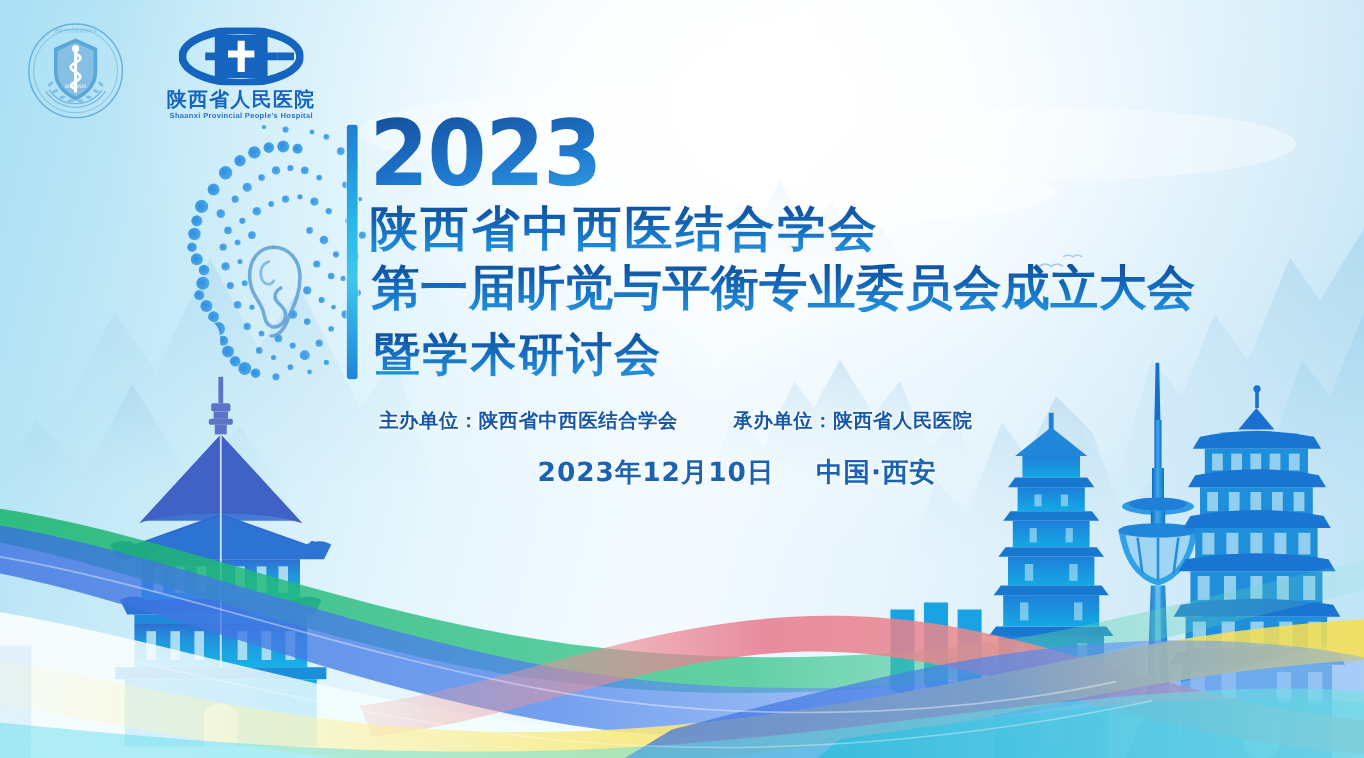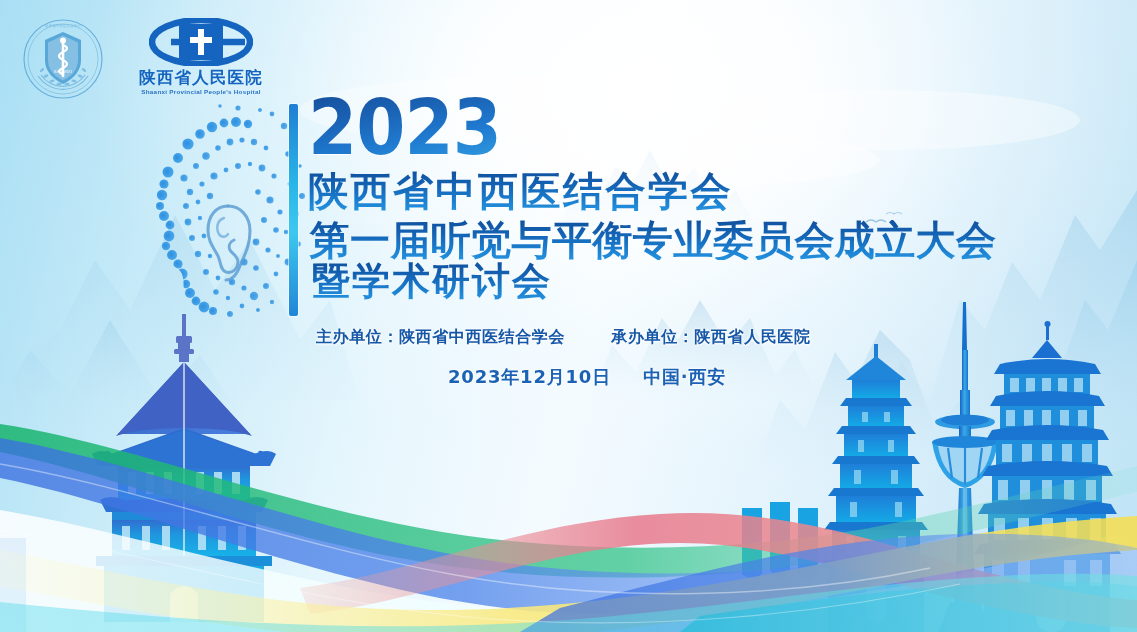--- a/index.html
+++ b/index.html
@@ -16,21 +16,21 @@
     background:
       radial-gradient(ellipse 760px 520px at 56% 14%, #ffffff 0%, rgba(255,255,255,0.85) 22%, rgba(244,251,255,0.35) 48%, rgba(230,246,254,0) 72%),
       linear-gradient(104deg, #a9dff4 0%, #c6eaf8 16%, #e6f6fd 36%, #f4fbff 52%, #e3f3fc 70%, #cfeaf8 86%, #bde4f6 100%);
   }
 
   
   .mtn { position:absolute; pointer-events:none; }
   .mtn svg { display:block; }
 
   
-  .logo-row { position:absolute; left:22px; top:18px; display:flex; align-items:flex-start; gap:30px; }
+  .logo-row { position:absolute; left:22px; top:18px; display:flex; align-items:flex-end; gap:30px; }
 
   .logo-cwm { width:82px; height:82px; position:relative; }
   .logo-hosp { width:134px; position:relative; text-align:center; }
   .logo-hosp .mark { height:48px; }
   .hosp-cn {
     font-size:16.5px; letter-spacing:1.2px; color:#1565c0;
     font-weight:bold; line-height:1.1; margin-top:3px;
     font-family:"DejaVu Sans","Liberation Sans",sans-serif;
     white-space:nowrap;
   }
@@ -79,35 +79,35 @@
   }
   .tline::before{
     content:attr(data-echo);
     position:absolute; left:0; top:0; z-index:-1;
     -webkit-text-fill-color:#ffffff; color:#ffffff;
     -webkit-text-stroke:3.5px #ffffff;
     paint-order:stroke fill;
   }
   .t1 { font-size:40px; letter-spacing:2.5px; margin-top:11px; }
   .t2 { font-size:40px; letter-spacing:0.4px; margin-top:9px;text-align:center; }
-  .t3 { font-size:38px; letter-spacing:2px; margin-top:2px; margin-left:4px; }
+  .t3 { font-size:38px; letter-spacing:2px; margin-top:16px; margin-left:4px; }
 
   .org-row {
     margin-top:27px; margin-left:8px;
     font-family:"DejaVu Sans","Liberation Sans",sans-serif;
     font-size:16px; font-weight:bold; color:#1657a8;
     letter-spacing:0.6px; white-space:nowrap;
     text-shadow:0 0 3px #fff, 0 0 3px #fff, 0 1px 2px rgba(255,255,255,0.95);
   }
   .org-row .gap { display:inline-block; width:34px; }
 
   .date-row {
     margin-top:17px; margin-left:140px;
     font-family:"DejaVu Sans","Liberation Sans",sans-serif;
-    font-size:18px; font-weight:bold; color:#1b62b4;
+    font-size:22px; font-weight:bold; color:#1b62b4;
     letter-spacing:0.8px; white-space:nowrap;
     text-shadow:0 0 3px #fff, 0 0 3px #fff;
   }
   .date-row .gap { display:inline-block; width:18px; }
 
   
   .skyline { position:absolute; left:0; bottom:0; width:1137px; height:330px; pointer-events:none; }
   .waves   { position:absolute; left:0; bottom:0; width:1137px; height:230px; pointer-events:none; }
 </style>
 </head>

